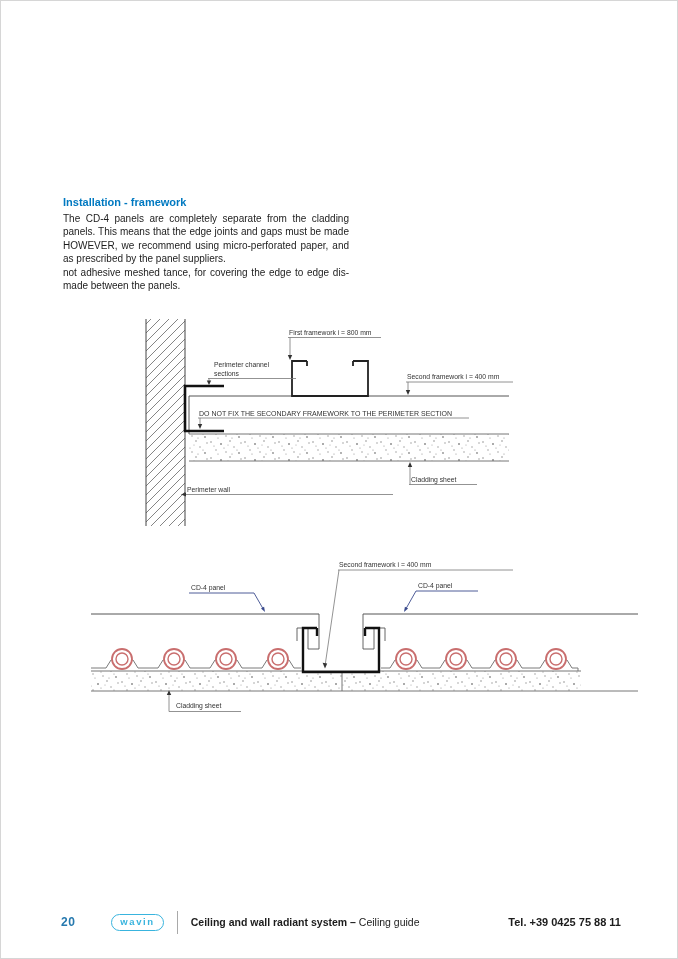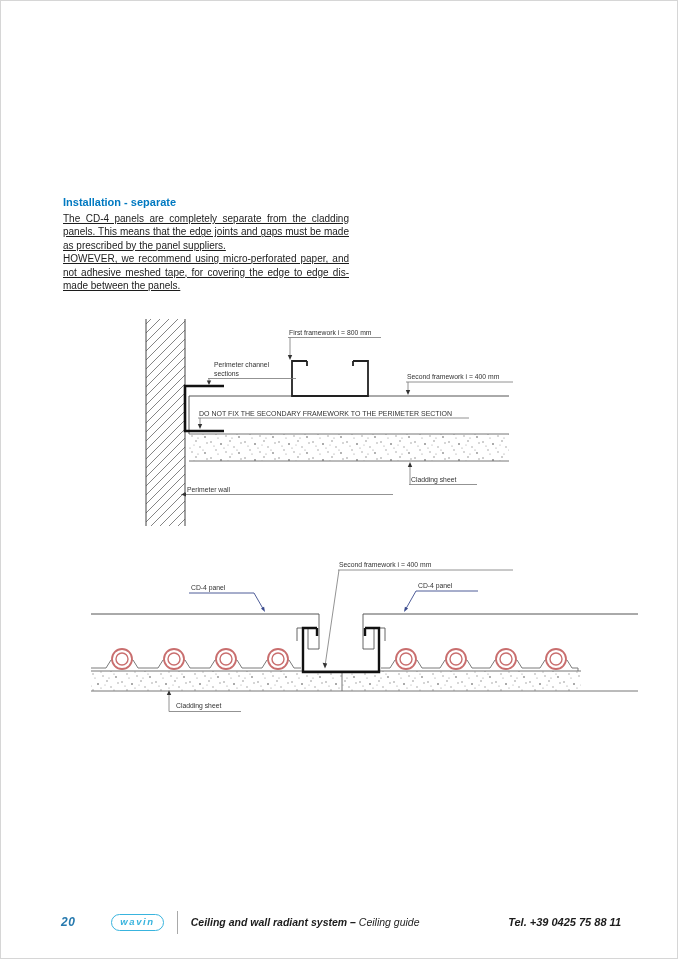--- a/index.html
+++ b/index.html
@@ -5,57 +5,57 @@
   html,body { margin:0; padding:0; background:#e9e9e9; }
   .page {
     position:relative; width:678px; height:959px; margin:0 auto;
     background:#ffffff; border:1px solid #d6d6d6; box-sizing:border-box;
     font-family:"Liberation Sans","DejaVu Sans",sans-serif; color:#1a1a1a;
     overflow:hidden;
   }
   
   .intro { position:absolute; left:62px; top:195px; width:286px; }
   .intro h2 { margin:0 0 4px 0; font-size:11px; font-weight:bold; color:#0079c1; }
-  .intro .line { font-size:10px; line-height:13.4px; color:#1c1c1c;text-decoration:underline; }
+  .intro .line { font-size:10px; line-height:13.4px; color:#1c1c1c; }
   .intro .just { text-align:justify; text-align-last:justify; }
   
   .dg1 { position:absolute; left:140px; top:310px; }
   .dg2 { position:absolute; left:85px; top:550px; }
   svg text { font-family:"Liberation Sans","DejaVu Sans",sans-serif; fill:#333; }
   .lbl { font-size:6.8px; }
   .lblcaps { font-size:7px; }
   
   .footer {
     position:absolute; left:60px; right:56px; top:906px; height:30px;
-    display:flex; align-items:center;font-style:italic;
+    display:flex; align-items:center;
   }
   .pagenum { font-size:12px; font-weight:bold; color:#2679ae; letter-spacing:.5px; }
   .logo {
     margin-left:36px; border:1.5px solid #39b4de; border-radius:10px;
     padding:1px 8px 2px 8px; color:#39b4de; font-weight:bold; font-size:9.5px;
     letter-spacing:1.6px; line-height:12px;
   }
   .fdivider { margin-left:13px; width:1px; height:23px; background:#a9a9a9; }
   .ftitle { margin-left:13px; font-size:10.5px; color:#1c1c1c; white-space:nowrap; }
   .ftitle .b { font-weight:bold; }
   .fspacer { flex:1; }
   .fphone { font-size:11px; font-weight:bold; color:#1c1c1c; white-space:nowrap; }
 </style>
 </head>
 <body>
 
 <div class="page">
 
   <div class="intro">
-    <h2>Installation - separate</h2>
+    <h2>Installation - framework</h2>
     <div class="line just">The CD-4 panels are completely separate from the cladding</div>
     <div class="line just">panels. This means that the edge joints and gaps must be made</div>
+    <div class="line just">HOWEVER, we recommend using micro-perforated paper, and</div>
     <div class="line">as prescribed by the panel suppliers.</div>
-    <div class="line just">HOWEVER, we recommend using micro-perforated paper, and</div>
-    <div class="line just">not adhesive meshed tape, for covering the edge to edge dis-</div>
+    <div class="line just">not adhesive meshed tance, for covering the edge to edge dis-</div>
     <div class="line">made between the panels.</div>
   </div>
 
   <svg class="dg1" width="510" height="220" viewBox="0 0 510 220">
     <defs>
       <pattern id="hatch1" width="9" height="9" patternUnits="userSpaceOnUse">
         <path d="M-1,10 L10,-1" stroke="#666" stroke-width="0.8"></path>
       </pattern>
       <pattern id="stip1" width="34" height="16" patternUnits="userSpaceOnUse">
         <circle cx="2" cy="3" r="0.8" fill="#8f8f8f"></circle>

